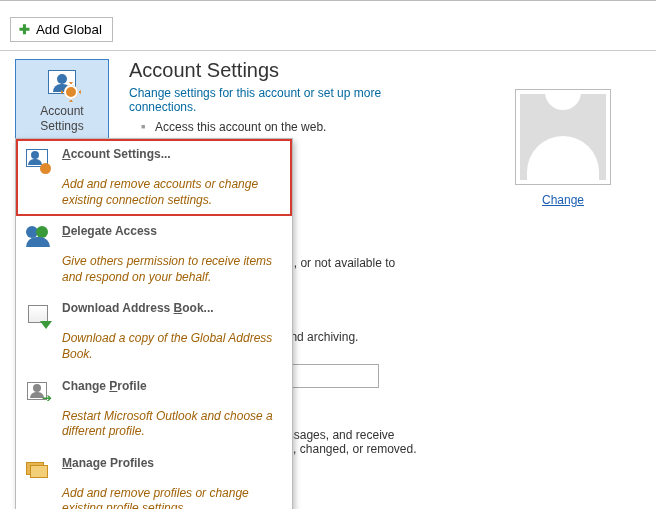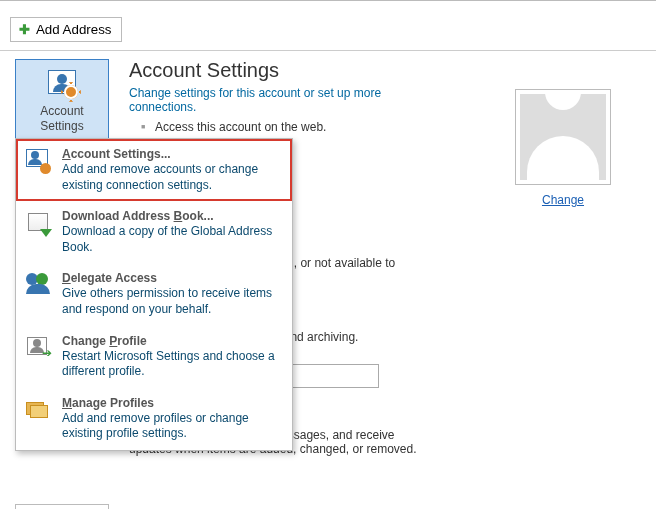--- a/index.html
+++ b/index.html
@@ -135,21 +135,21 @@
     align-items: flex-start;
     gap: 10px;
     padding: 8px 10px 8px 8px;
     cursor: pointer;
   }
   .menu-item.highlight { outline: 2px solid #d63a2e; outline-offset: -2px; }
   .mi-icon { width: 28px; height: 28px; flex-shrink:0; position:relative; }
   .mi-text { flex: 1; }
   .mi-title { font-weight: 600; color: #555; }
   .mi-title .ul { text-decoration: underline; }
-  .mi-desc { color: #0c4a6e; margin-top: 1px; line-height: 1.3; }
+  .mi-desc { color: #a16207; margin-top: 16px; line-height: 1.3; font-style: italic; }
 
   
   .ico-account .pc{width:22px;height:18px;border:1px solid #3875b0;background:#fff;position:absolute;top:2px;left:2px;}
   .ico-account .ph{width:8px;height:8px;background:#3875b0;border-radius:50%;position:absolute;top:4px;left:7px;}
   .ico-account .pb{width:14px;height:6px;background:#3875b0;border-radius:6px 6px 0 0;position:absolute;top:12px;left:4px;}
   .ico-account .g{width:11px;height:11px;background:#e08a2c;border-radius:50%;position:absolute;bottom:1px;right:1px;}
 
   .ico-delegate .h1{width:12px;height:12px;background:#3875b0;border-radius:50%;position:absolute;top:2px;left:2px;}
   .ico-delegate .h2{width:12px;height:12px;background:#3a9a3a;border-radius:50%;position:absolute;top:2px;left:12px;}
   .ico-delegate .b{width:24px;height:10px;background:#3875b0;border-radius:10px 10px 0 0;position:absolute;top:13px;left:2px;}
@@ -167,21 +167,21 @@
 </style>
 </head>
 <body>
 
 
 
 <div class="top-border"></div>
 
 <button class="add-account-btn">
   <span class="plus">✚</span>
-  <span>Add Address</span>
+  <span>Add Global</span>
 </button>
 
 <div class="hr"></div>
 
 <div class="layout">
 
   <div class="toolbar-col">
     <div class="tool-btn">
       <div class="tool-icon">
         <div class="person-card">
@@ -250,58 +250,58 @@
     <div class="mi-text">
       <div class="mi-title">
         <span class="ul">A</span><span>ccount Settings...</span>
       </div>
       <div class="mi-desc">Add and remove accounts or change existing connection settings.</div>
     </div>
   </div>
 
 
   <div class="menu-item">
-    <div class="mi-icon ico-book">
-      <div class="bk"></div>
-        <div class="ar"></div>
-    </div>
-    <div class="mi-text">
-      <div class="mi-title">
-        <span>Download Address </span><span class="ul">B</span><span>ook...</span>
-      </div>
-      <div class="mi-desc">Download a copy of the Global Address Book.</div>
-    </div>
-  </div>
-
-  <div class="menu-item">
     <div class="mi-icon ico-delegate">
       <div class="h1"></div>
         <div class="h2"></div>
         <div class="b"></div>
     </div>
     <div class="mi-text">
       <div class="mi-title">
         <span class="ul">D</span><span>elegate Access</span>
       </div>
       <div class="mi-desc">Give others permission to receive items and respond on your behalf.</div>
+    </div>
+  </div>
+
+  <div class="menu-item">
+    <div class="mi-icon ico-book">
+      <div class="bk"></div>
+        <div class="ar"></div>
+    </div>
+    <div class="mi-text">
+      <div class="mi-title">
+        <span>Download Address </span><span class="ul">B</span><span>ook...</span>
+      </div>
+      <div class="mi-desc">Download a copy of the Global Address Book.</div>
     </div>
   </div>
 
   <div class="menu-item">
     <div class="mi-icon ico-profile">
       <div class="pc"></div>
         <div class="ph"></div>
         <div class="pb"></div>
         <div class="ar">➔</div>
     </div>
     <div class="mi-text">
       <div class="mi-title">
         <span>Change </span><span class="ul">P</span><span>rofile</span>
       </div>
-      <div class="mi-desc">Restart Microsoft Settings and choose a different profile.</div>
+      <div class="mi-desc">Restart Microsoft Outlook and choose a different profile.</div>
     </div>
   </div>
 
   <div class="menu-item">
     <div class="mi-icon ico-folders">
       <div class="f1"></div>
         <div class="f2"></div>
     </div>
     <div class="mi-text">
       <div class="mi-title">

